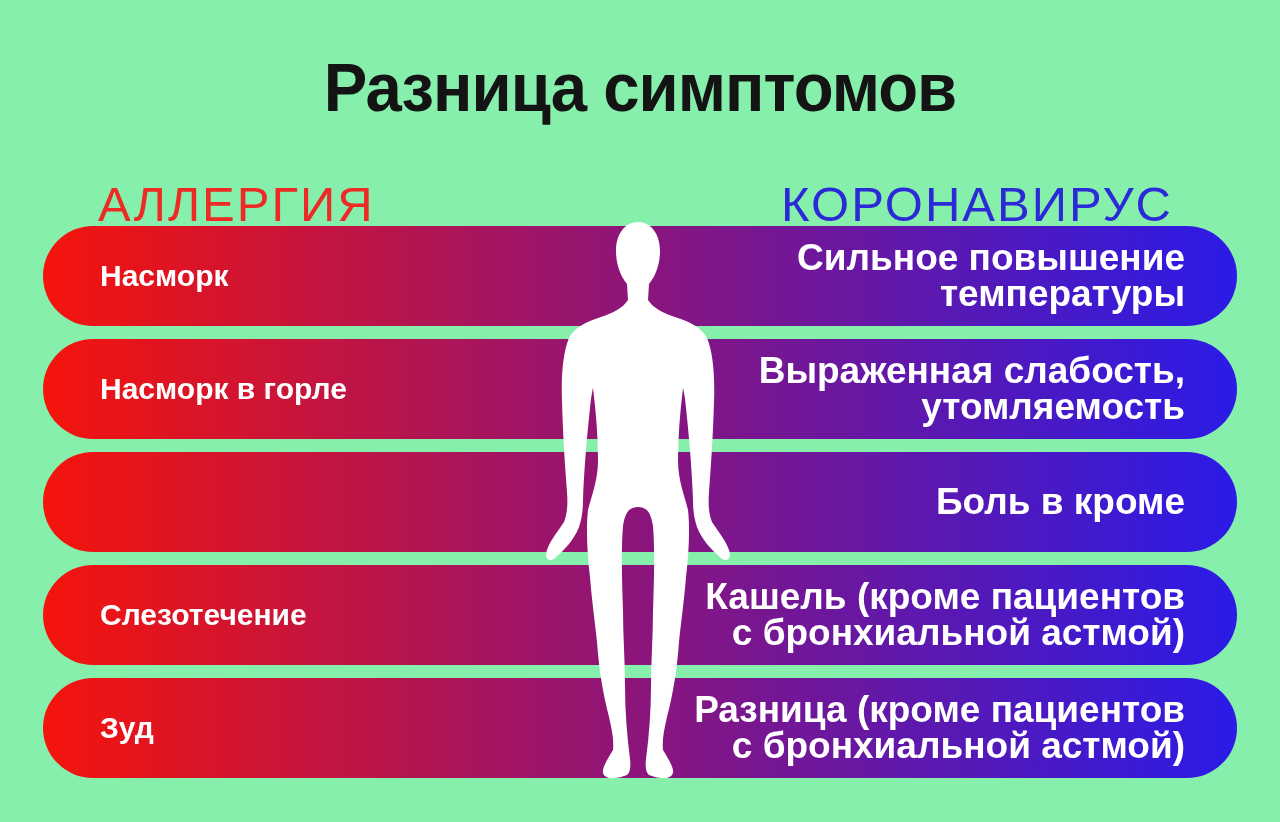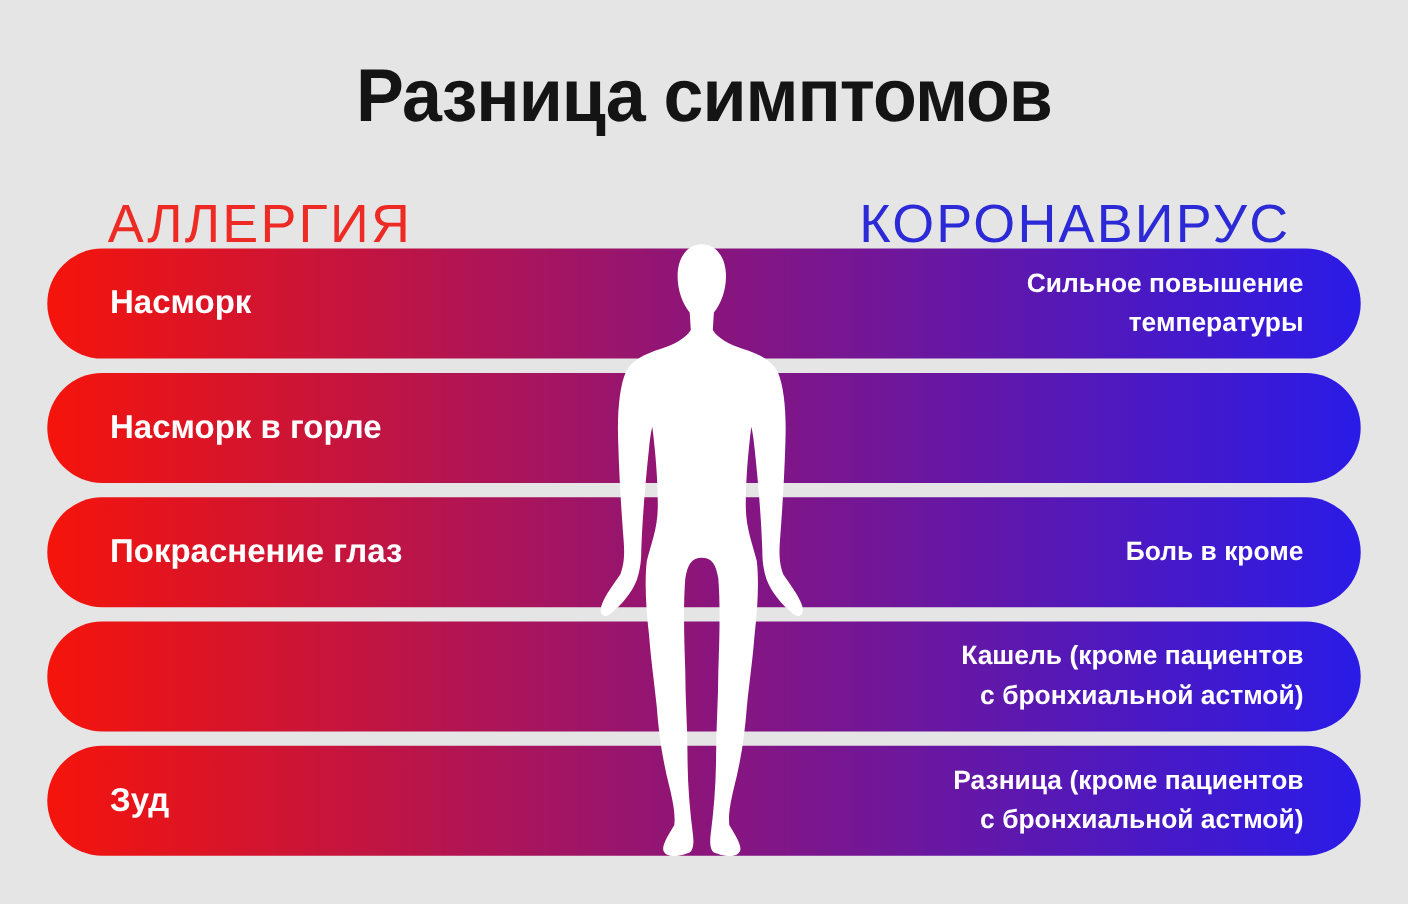--- a/index.html
+++ b/index.html
@@ -1,19 +1,19 @@
 <!DOCTYPE html>
 <html><head>
 <meta charset="utf-8">
 <style>
   html,body { margin:0; padding:0; }
   .canvas {
     position:relative;
     width:1280px; height:822px;
-    background:#e5e5e5;
+    background:#86efac;
     overflow:hidden;
     font-family:"Liberation Sans", sans-serif;
   }
   .title {
     position:absolute;
     top:48px; left:0; width:1280px;
     text-align:center;
     font-size:68px;
     font-weight:bold;
     letter-spacing:-1px;
@@ -52,21 +52,21 @@
     color:#ffffff;
     font-weight:bold;
   }
   .bar-label-left {
     left:57px;
     font-size:30px;
     white-space:nowrap;
   }
   .bar-label-right {
     right:52px;
-    font-size:24px;
+    font-size:37px;
     line-height:36px;
     text-align:right;
     white-space:pre-line;
   }
   .figure-svg {
     position:absolute;
     left:523px; top:220px;
     width:230px; height:562px;
   }
 </style>
@@ -81,26 +81,28 @@
   <div class="hdr hdr-right">КОРОНАВИРУС</div>
 
   <div class="bars">
     <div class="bar">
       <div class="bar-label bar-label-left">Насморк</div>
       <div class="bar-label bar-label-right">Сильное повышение
 температуры</div>
     </div>
     <div class="bar">
       <div class="bar-label bar-label-left">Насморк в горле</div>
+      <div class="bar-label bar-label-right">Выраженная слабость,
+утомляемость</div>
     </div>
     <div class="bar">
-      <div class="bar-label bar-label-left">Покраснение глаз</div>
       <div class="bar-label bar-label-right">Боль в кроме</div>
     </div>
     <div class="bar">
+      <div class="bar-label bar-label-left">Слезотечение</div>
       <div class="bar-label bar-label-right">Кашель (кроме пациентов
 с бронхиальной астмой)</div>
     </div>
     <div class="bar">
       <div class="bar-label bar-label-left">Зуд</div>
       <div class="bar-label bar-label-right">Разница (кроме пациентов
 с бронхиальной астмой)</div>
     </div>
   </div>
 

